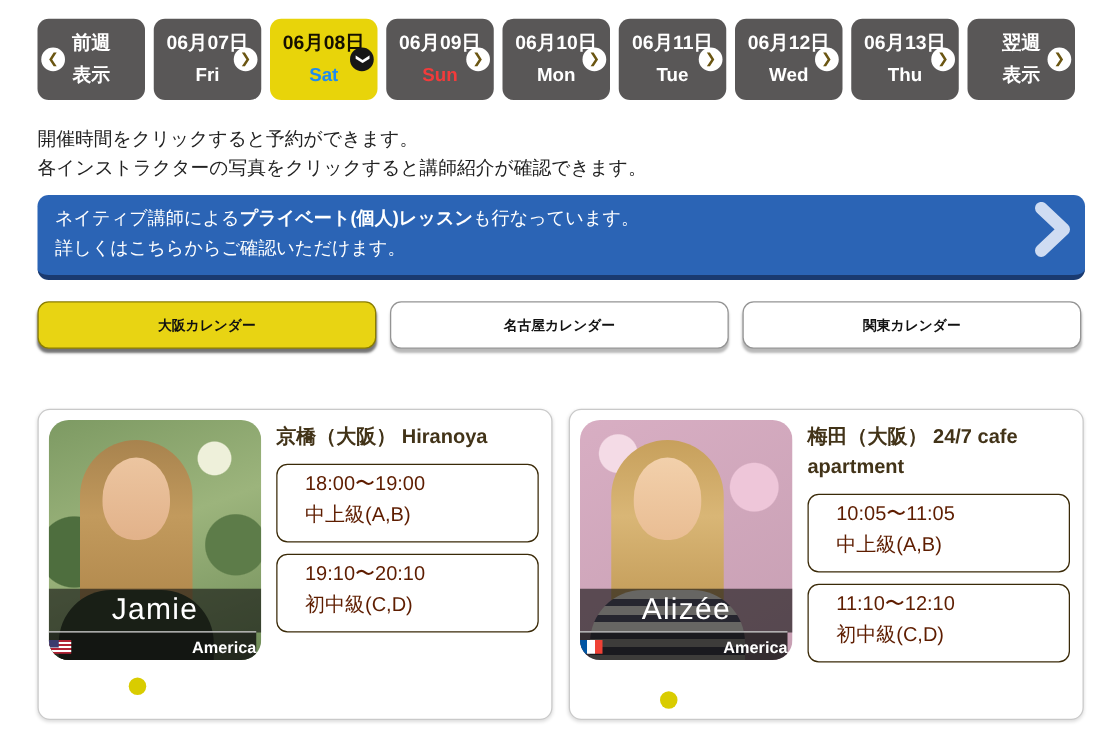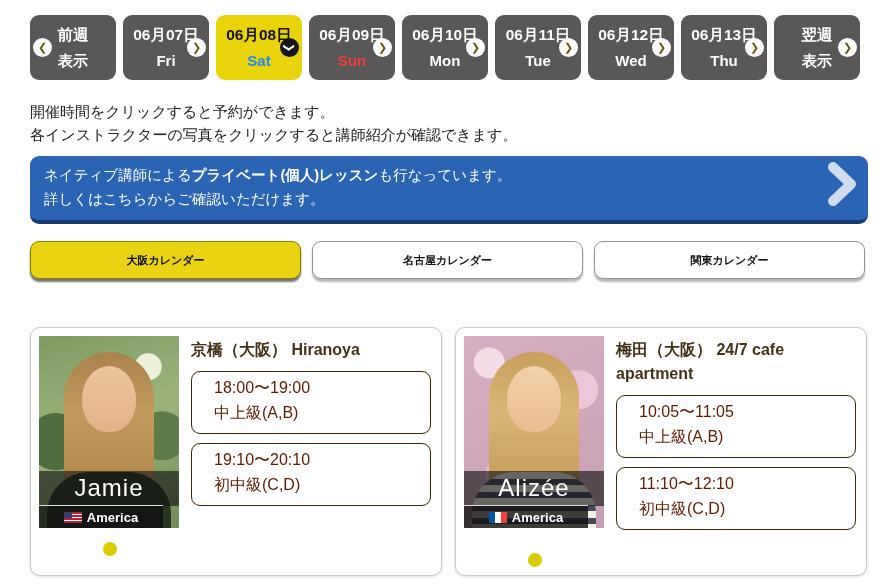--- a/index.html
+++ b/index.html
@@ -38,21 +38,21 @@
   .tab{width:271px;height:38px;border-radius:9px;font-size:11px;font-weight:bold;display:flex;
     align-items:center;justify-content:center;background:#fff;border:1px solid #949494;
     box-shadow:0 3px 2px rgba(0,0,0,0.28);cursor:pointer;font-family:inherit;color:#111;}
   .tab.active{background:#e8d413;border-color:#8a7d00;box-shadow:0 3px 2px rgba(0,0,0,0.55);}
 
   
   .cards{display:flex;gap:13px;margin-top:48px;}
   .card{width:412px;box-sizing:border-box;border:1px solid #c9c9c9;border-radius:10px;background:#fff;
     padding:8px;box-shadow:0 1px 3px rgba(0,0,0,0.14);}
   .card-body{display:flex;}
-  .photo{position:relative;width:140px;height:192px;border-radius:1px;overflow:hidden;flex-shrink:0;cursor:pointer;}
+  .photo{position:relative;width:140px;height:192px;border-radius:16px;overflow:hidden;flex-shrink:0;cursor:pointer;padding-left:30px;}
   .ph-bg,.ph-hair,.ph-face,.ph-torso{position:absolute;}
   .ph-bg{left:0;top:0;right:0;bottom:0;}
   .style-green-foliage .ph-bg{background:
       radial-gradient(circle at 78% 16%, #eef0da 0 13px, rgba(0,0,0,0) 14px),
       radial-gradient(circle at 12% 55%, #4e6e3e 0 28px, rgba(0,0,0,0) 29px),
       radial-gradient(circle at 88% 52%, #5d7c49 0 24px, rgba(0,0,0,0) 25px),
       linear-gradient(160deg,#7d9a63,#9cb47c 45%,#6f8c58);}
   .style-pink-blossom .ph-bg{background:
       radial-gradient(circle at 18% 14%, #f4dbe6 0 15px, rgba(0,0,0,0) 16px),
       radial-gradient(circle at 82% 28%, #eec6d9 0 19px, rgba(0,0,0,0) 20px),
@@ -62,23 +62,23 @@
   .style-green-foliage .ph-hair{background:linear-gradient(180deg,#a8834e,#c29a5d 40%,#ad8448);}
   .style-pink-blossom .ph-hair{background:linear-gradient(180deg,#c7a05c,#d9b676 40%,#bd9551);}
   .ph-face{left:43px;top:30px;width:54px;height:66px;border-radius:50% 50% 46% 46%;}
   .style-green-foliage .ph-face{background:linear-gradient(180deg,#ecc5a0,#e2b28a);}
   .style-pink-blossom .ph-face{background:linear-gradient(180deg,#f2d0ab,#e9bd93);}
   .ph-torso{left:8px;bottom:0;width:124px;height:56px;border-radius:42px 42px 0 0;}
   .style-green-foliage .ph-torso{background:#25351f;}
   .style-pink-blossom .ph-torso{background:repeating-linear-gradient(180deg,#f2efe6 0 7px,#474760 7px 13px);}
   .name-band{position:absolute;left:0;right:0;bottom:22px;background:rgba(18,18,18,0.62);color:#fff;
     text-align:center;font-size:24px;padding:3px 0 4px;letter-spacing:1px;}
-  .country-band{position:absolute;left:0;right:16px;bottom:0;height:22px;background:rgba(15,15,15,0.8);
+  .country-band{position:absolute;left:0;right:4px;bottom:0;height:22px;background:rgba(15,15,15,0.8);
     border-top:1px solid rgba(255,255,255,0.85);color:#fff;font-size:13px;font-weight:bold;
-    display:flex;align-items:center;justify-content:center;gap:5px;}
+    display:flex;align-items:center;justify-content:space-between;gap:5px;}
   .flag{width:18px;height:11px;display:inline-block;position:relative;flex-shrink:0;}
   .flag.us{background:linear-gradient(180deg,#b22234 0 1.6px,#fff 1.6px 3.1px,#b22234 3.1px 4.7px,
     #fff 4.7px 6.3px,#b22234 6.3px 7.9px,#fff 7.9px 9.4px,#b22234 9.4px 11px);}
   .flag.us::after{content:"";position:absolute;left:0;top:0;width:8px;height:6px;background:#3c3b6e;}
   .flag.fr{background:linear-gradient(90deg,#0055a4 0 33%,#fff 33% 67%,#ef4135 67%);}
   .info{flex:1;padding-left:12px;padding-right:2px;min-width:0;}
   .loc{font-size:16px;font-weight:bold;color:#423318;margin:2px 0 9px;line-height:1.5;}
   .slot{border:1px solid #3a2a08;border-radius:9px;padding:4px 22px 7px;margin-bottom:9px;
     font-size:16px;color:#5e1d00;line-height:1.55;cursor:pointer;background:#fff;}
   .dots{height:28px;display:flex;align-items:flex-end;}

